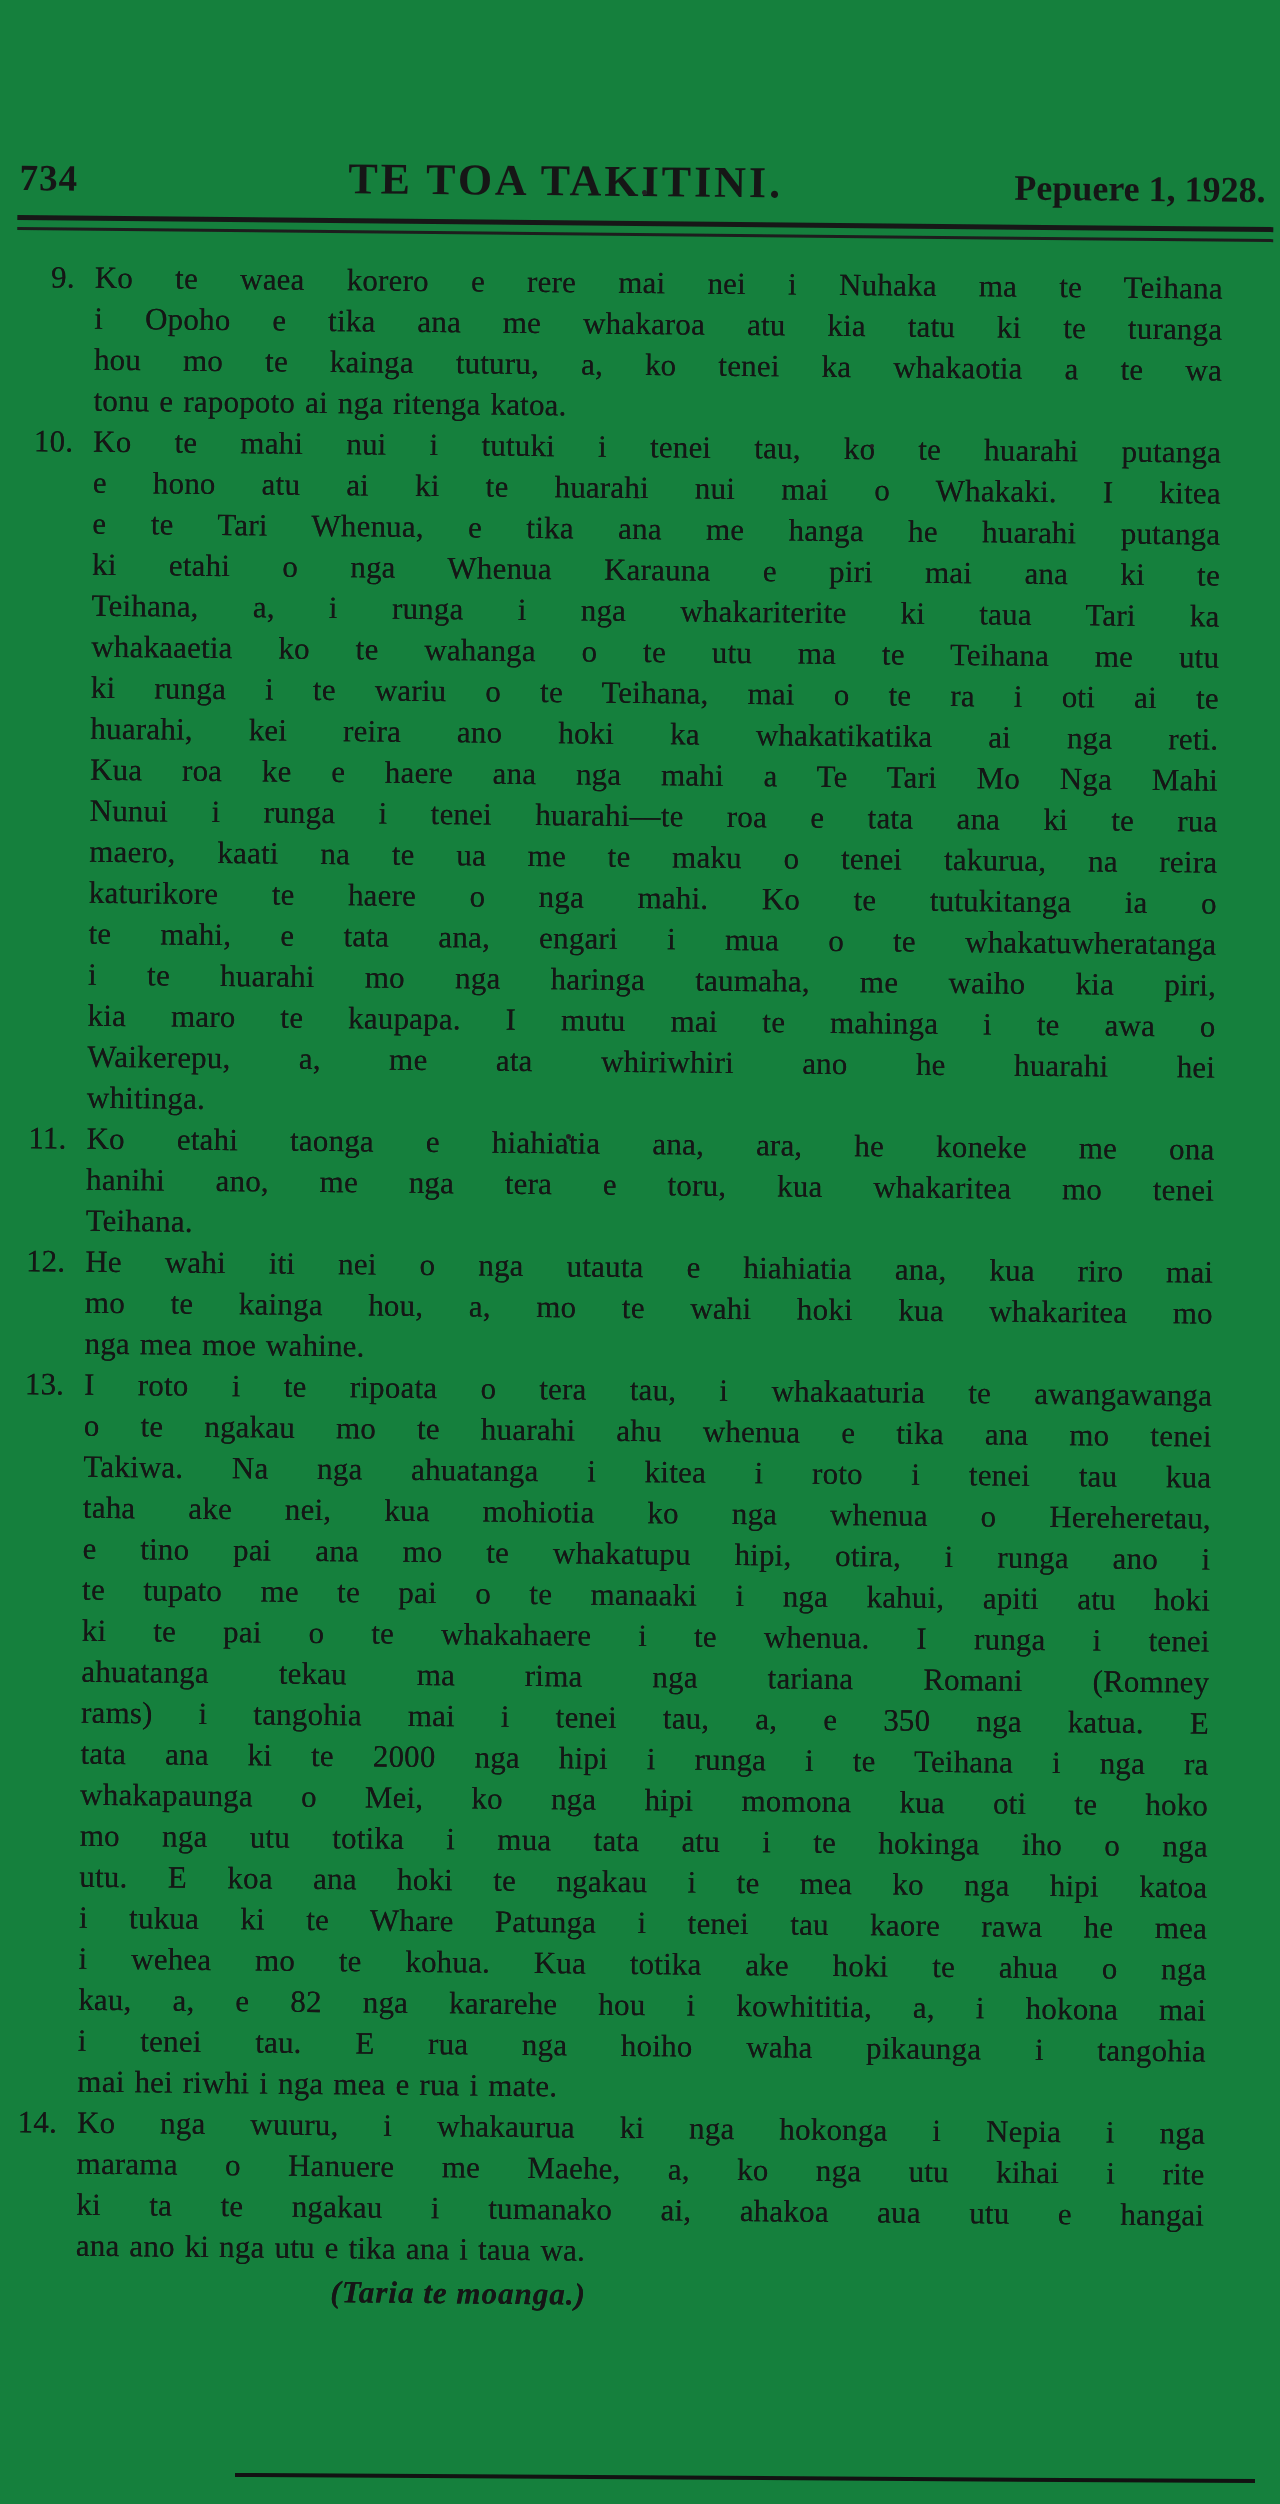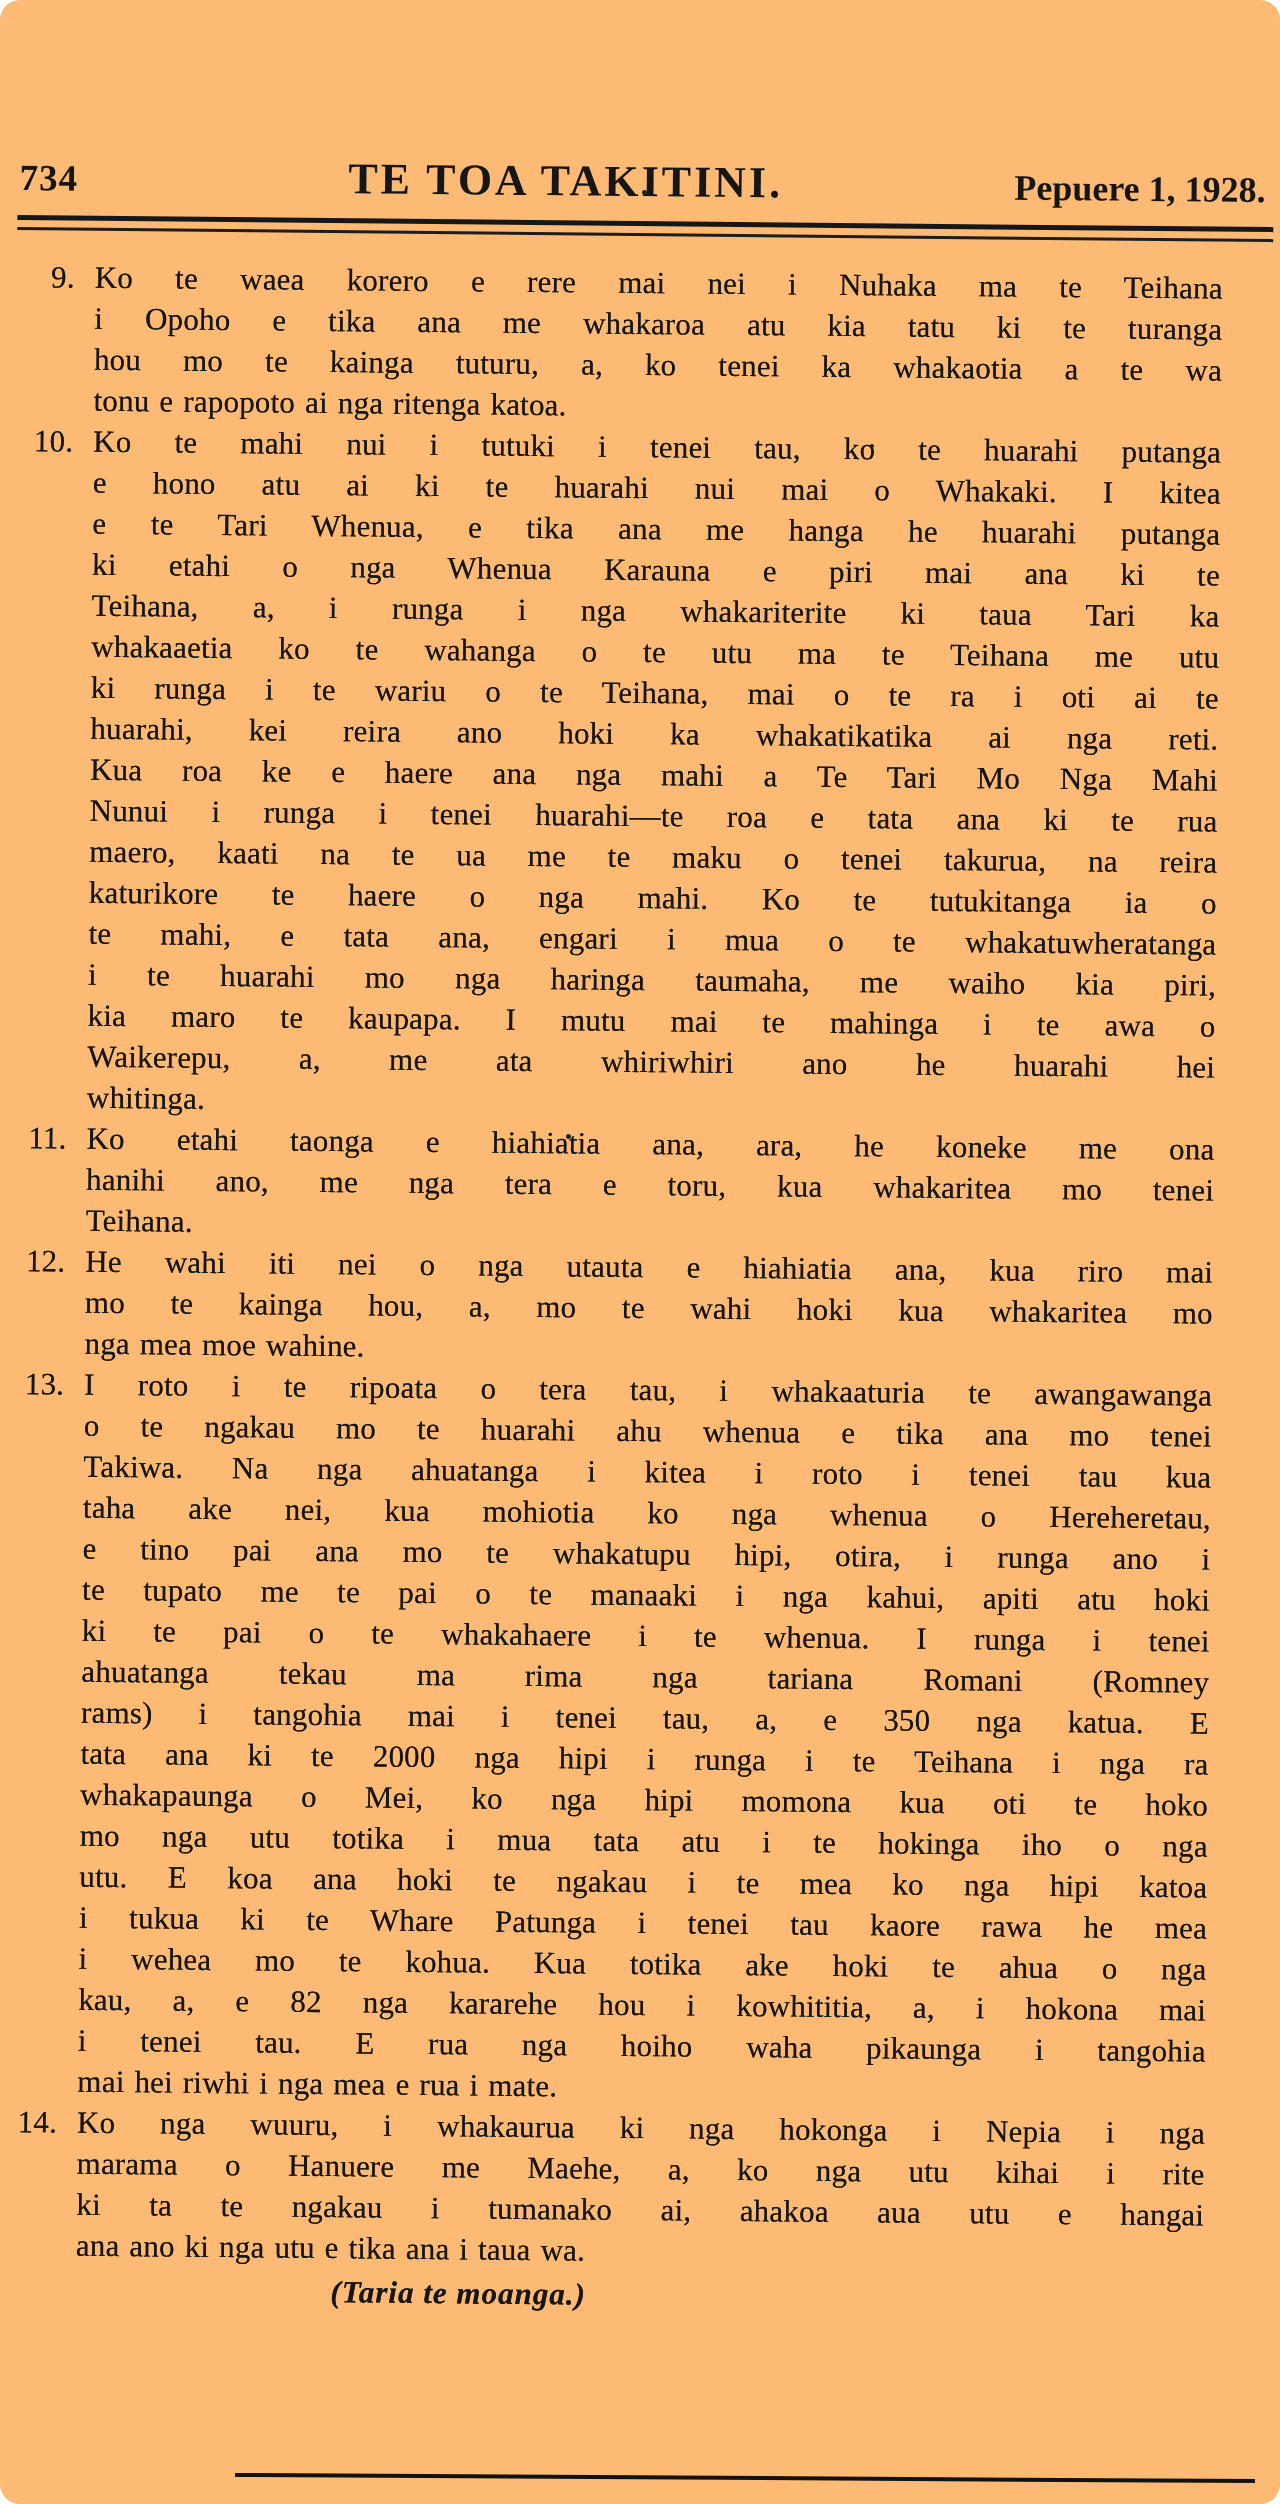--- a/index.html
+++ b/index.html
@@ -5,24 +5,23 @@
   html, body { margin: 0; padding: 0; }
   body {
     width: 1280px;
     font-family: "Liberation Serif", "DejaVu Serif", serif;
     background: #ffffff;
   }
   .page {
     position: relative;
     width: 1280px;
     height: 2504px;
-    background: #fdba74;
+    background: #15803d;
     overflow: hidden;
     color: #161616;
-    border-radius: 20px;
   }
   .sheet {
     position: absolute;
     top: 0; left: 0;
     width: 1268px;
     transform: rotate(0.55deg);
     transform-origin: 10px 150px;
     padding: 150px 0 0 12px;
   }
   .masthead {

